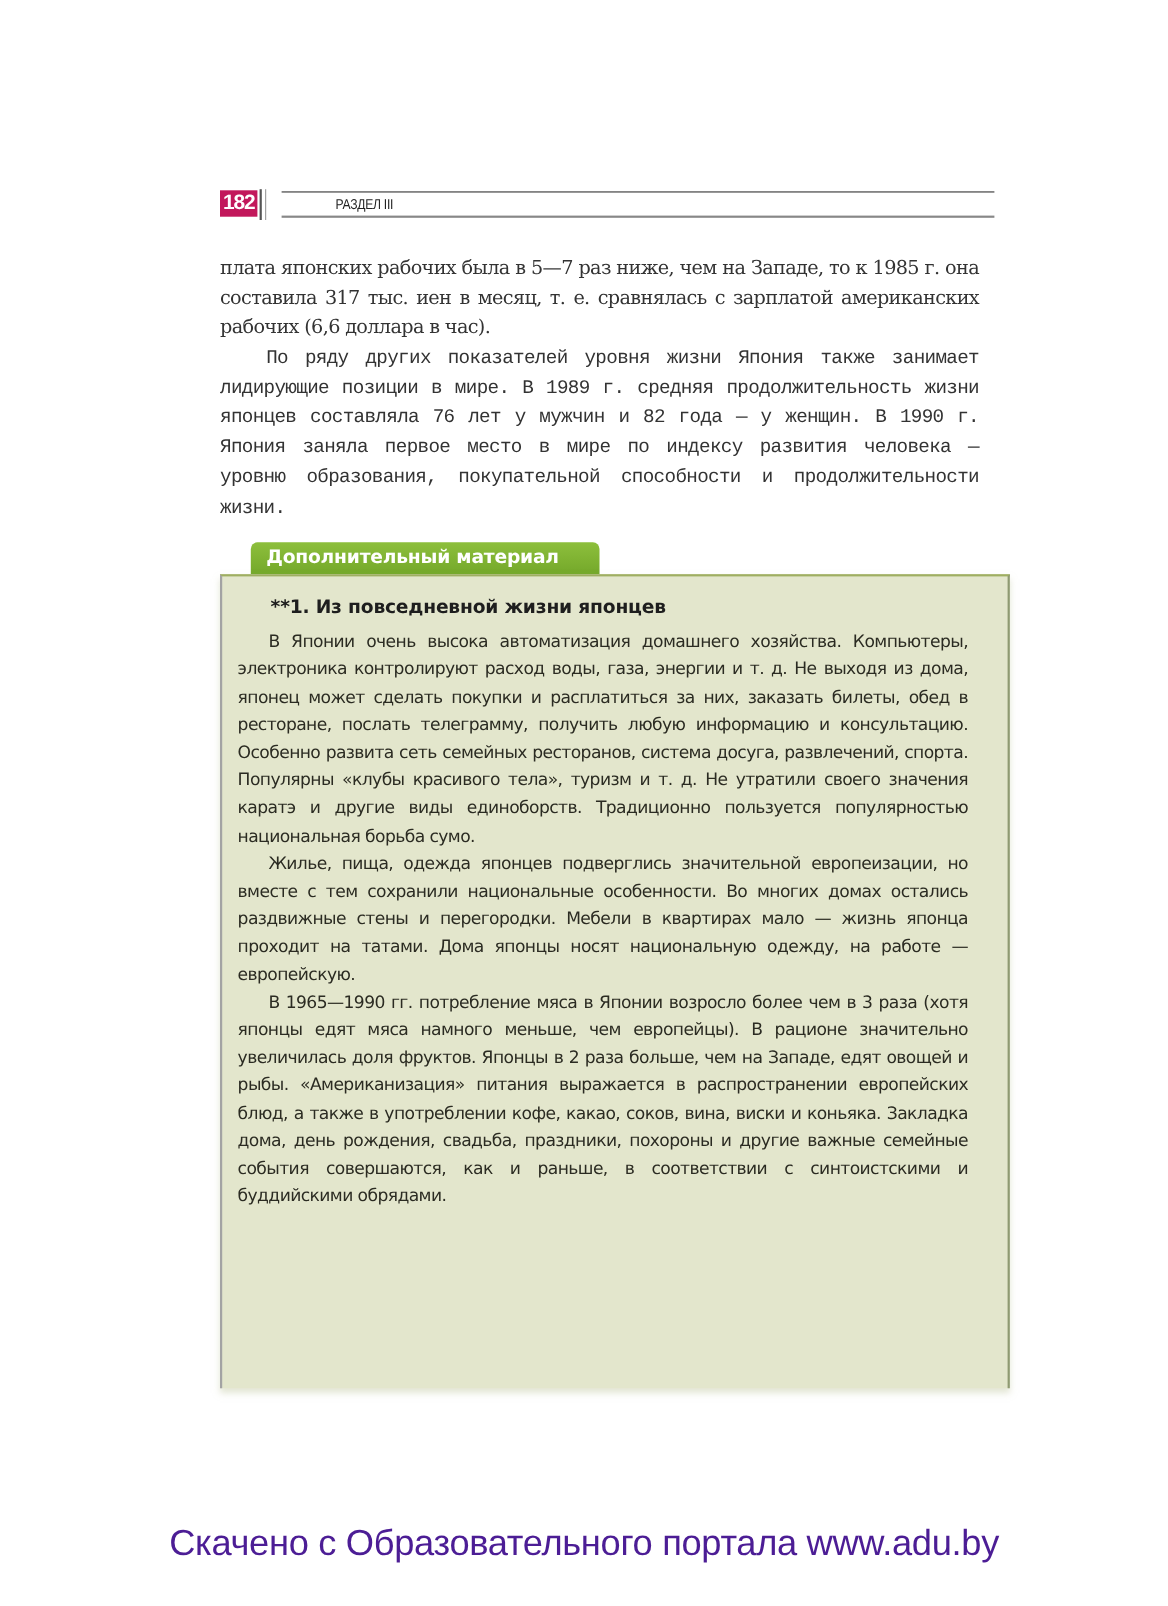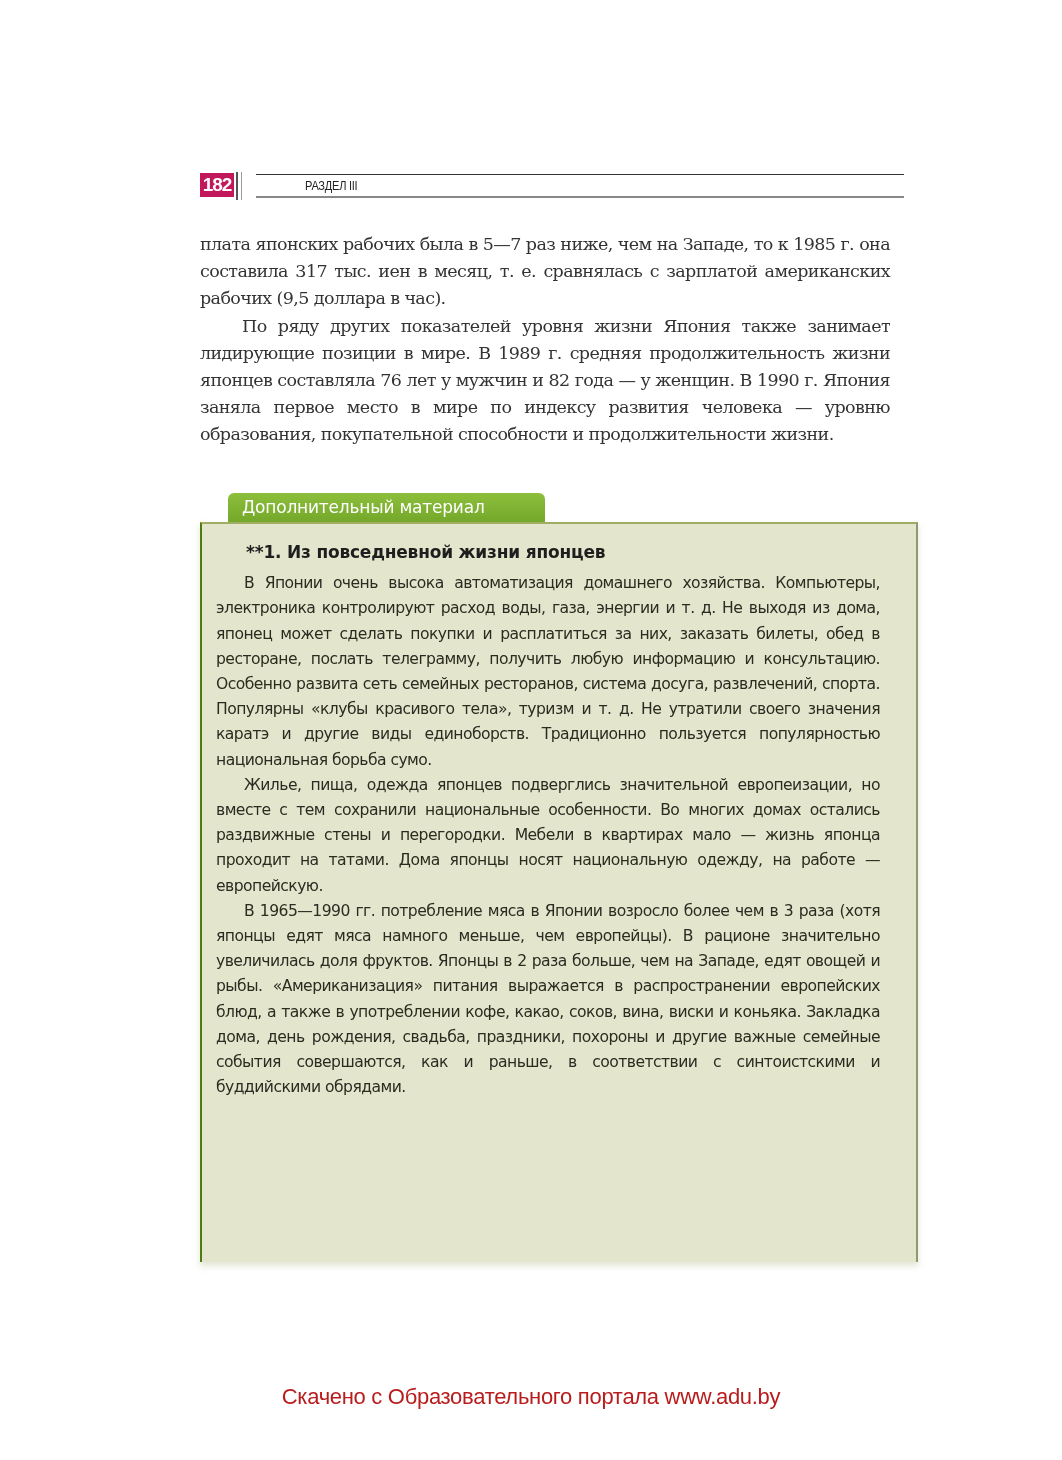--- a/index.html
+++ b/index.html
@@ -22,64 +22,64 @@
     .section-title {
       position: absolute; left: 105px; top: 6px; font-family: "Liberation Sans", sans-serif;
       font-size: 13px; color: #222; letter-spacing: -0.3px; transform: scaleX(0.85); transform-origin: left;
     }
     .main-text {
       position: absolute; left: 200px; top: 231px; width: 690px;
       font-family: "DejaVu Serif", serif; font-size: 17.5px; line-height: 27.2px;
       text-align: justify; color: #333; letter-spacing: -0.6px;
     }
     .main-text p { margin: 0; }
-    .main-text .indent { text-indent: 42px; }
+    .main-text .indent { text-indent: 42px; font-family: Liberation Mono, monospace; }
     .tab {
       position: absolute; left: 228px; top: 493px; width: 317px; height: 29px;
       background: linear-gradient(#8dbf3c, #74a82a); border-radius: 6px 6px 0 0;
-      color: #fff; font-family: "DejaVu Sans", sans-serif; font-weight: normal;
+      color: #fff; font-family: "DejaVu Sans", sans-serif; font-weight: bold;
       font-size: 17px; line-height: 29px; padding-left: 14px; box-sizing: border-box;
       letter-spacing: -0.2px;
     }
     .box {
       position: absolute; left: 200px; top: 522px; width: 718px; height: 740px;
-      background: #e3e6cc; border-top: 2px solid #9fae62; border-left: 2px solid #4d7c0f;
+      background: #e3e6cc; border-top: 2px solid #9fae62; border-left: 2px solid #a3a3a3;
       border-right: 2px solid #8f9a72; box-sizing: border-box;
       box-shadow: 0 4px 6px rgba(200,205,170,0.5);
     }
     .box-inner {
       position: absolute; left: 14px; top: 16px; width: 664px;
       font-family: "DejaVu Sans", sans-serif; font-size: 15.6px; line-height: 25.2px;
       color: #2b2b22; text-align: justify; letter-spacing: -0.55px;
     }
     .box-inner h3 {
       margin: 0 0 6px 30px; font-size: 17px; font-weight: bold; color: #1e1e1e; letter-spacing: -0.2px;
     }
     .box-inner h3.second { margin-top: 14px; }
     .box-inner p { margin: 0; text-indent: 28px; }
     .footer {
       position: absolute; left: 0; width: 1062px; top: 1384px; text-align: center;
-      font-family: "Liberation Sans", sans-serif; font-size: 22px; color: #b91c1c;
+      font-family: "Liberation Sans", sans-serif; font-size: 33px; color: #4c1d95;
       letter-spacing: -0.3px;
     }
   </style>
 </head>
 <body>
 
 <div class="header">
   <div class="page-num">182</div>
   <div class="page-num-bar1"></div>
   <div class="page-num-bar2"></div>
   <div class="rule-top"></div>
   <div class="section-title">РАЗДЕЛ III</div>
   <div class="rule-bottom"></div>
 </div>
 
 <div class="main-text">
-  <p>плата японских рабочих была в 5—7 раз ниже, чем на Западе, то к 1985 г. она составила 317 тыс. иен в месяц, т. е. сравнялась с зарплатой американских рабочих (9,5 доллара в час).</p>
+  <p>плата японских рабочих была в 5—7 раз ниже, чем на Западе, то к 1985 г. она составила 317 тыс. иен в месяц, т. е. сравнялась с зарплатой американских рабочих (6,6 доллара в час).</p>
   <p class="indent">По ряду других показателей уровня жизни Япония также занимает лидирующие позиции в мире. В 1989 г. средняя продолжительность жизни японцев составляла 76 лет у мужчин и 82 года — у женщин. В 1990 г. Япония заняла первое место в мире по индексу развития человека — уровню образования, покупательной способности и продолжительности жизни.</p>
 </div>
 
 <div class="tab">Дополнительный материал</div>
 
 <div class="box">
   <div class="box-inner">
     <h3>**1. Из повседневной жизни японцев</h3>
     <p>В Японии очень высока автоматизация домашнего хозяйства. Компьютеры, электроника контролируют расход воды, газа, энергии и т. д. Не выходя из дома, японец может сделать покупки и расплатиться за них, заказать билеты, обед в ресторане, послать телеграмму, получить любую информацию и консультацию. Особенно развита сеть семейных ресторанов, система досуга, развлечений, спорта. Популярны «клубы красивого тела», туризм и т. д. Не утратили своего значения каратэ и другие виды единоборств. Традиционно пользуется популярностью национальная борьба сумо.</p>
     <p>Жилье, пища, одежда японцев подверглись значительной европеизации, но вместе с тем сохранили национальные особенности. Во многих домах остались раздвижные стены и перегородки. Мебели в квартирах мало — жизнь японца проходит на татами. Дома японцы носят национальную одежду, на работе — европейскую.</p>

